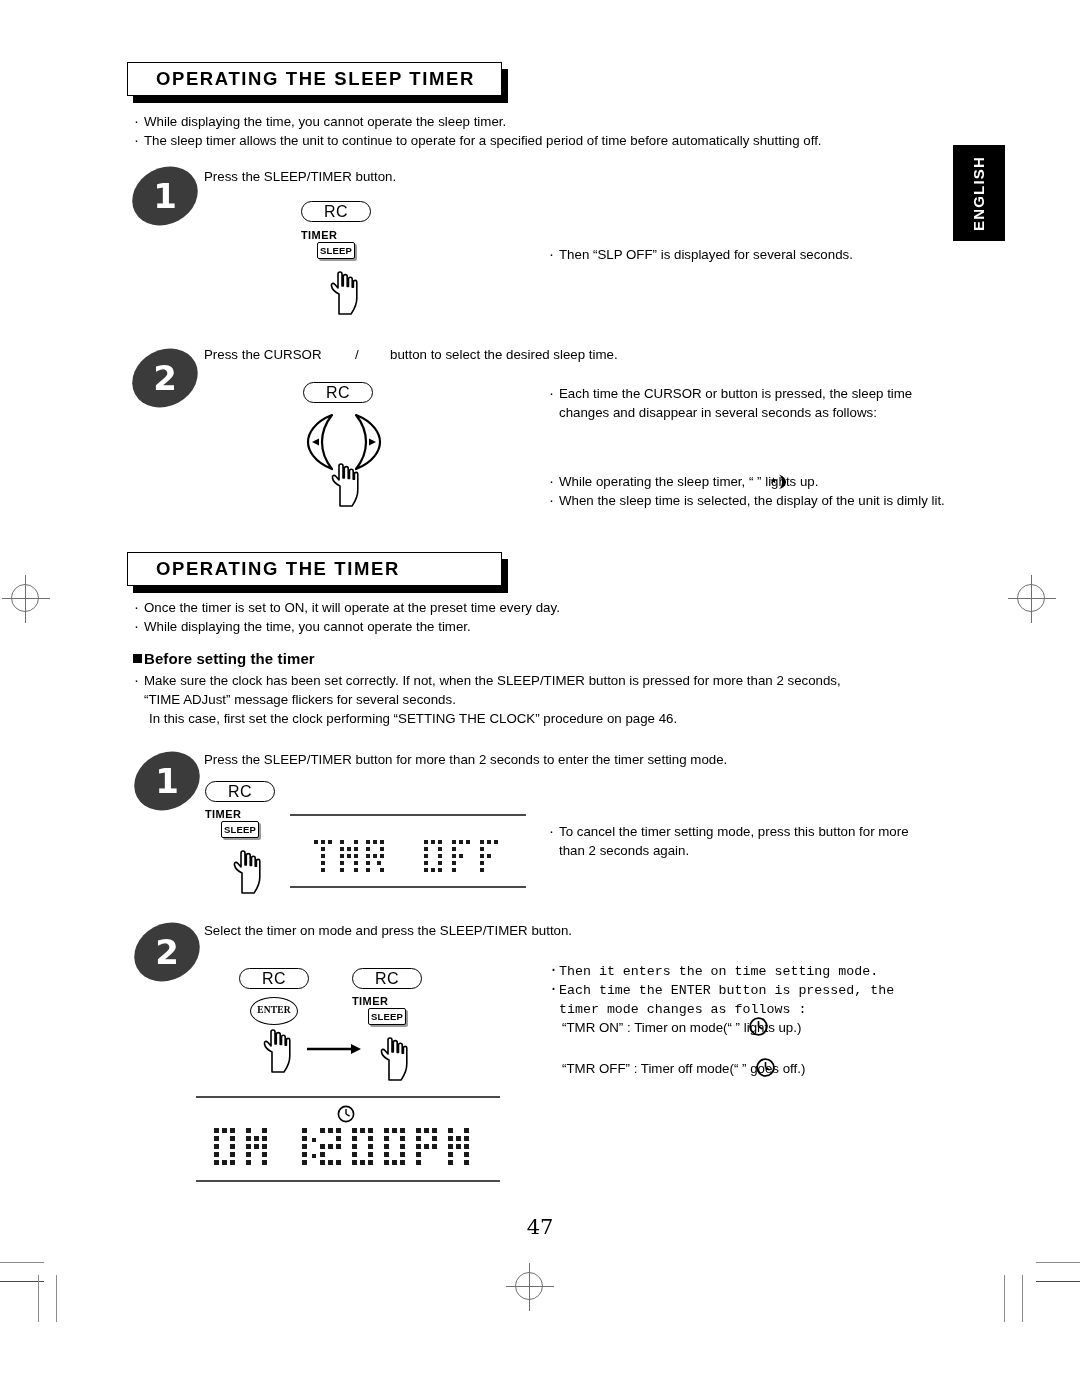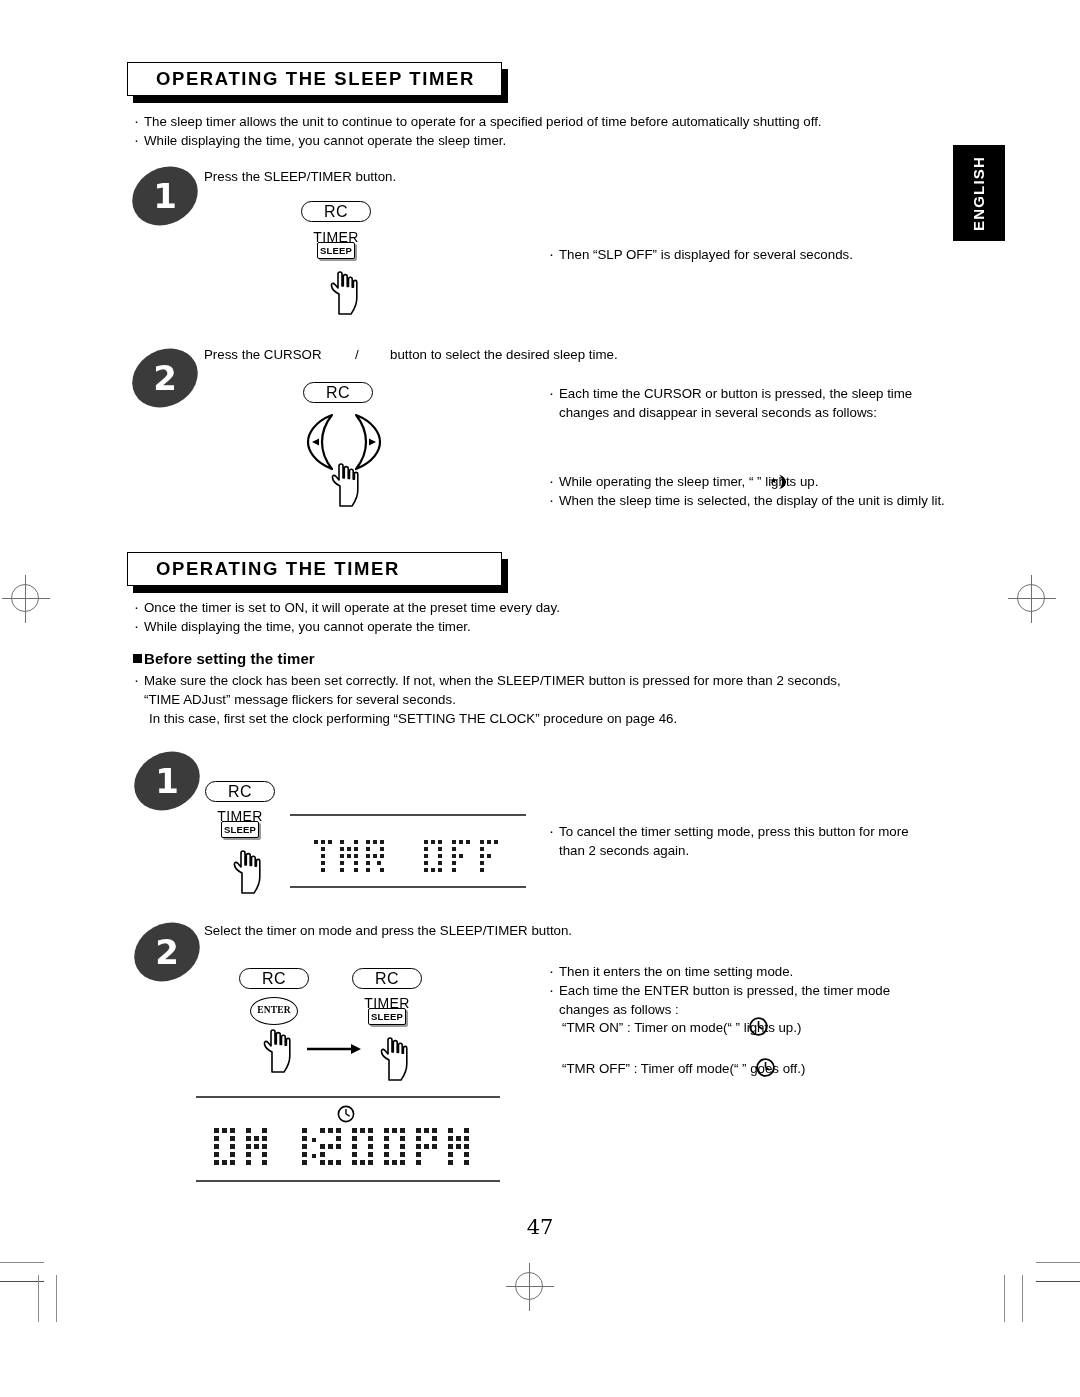--- a/index.html
+++ b/index.html
@@ -56,21 +56,21 @@
     display:flex;align-items:center;justify-content:center;
     color:#fff;font-size:34px;font-weight:bold;font-family:"DejaVu Sans",sans-serif;
   }
 
   
   .rc{
     position:absolute;border:1.6px solid #000;border-radius:11px;background:#fff;
     font-size:16px;text-align:center;line-height:19px;height:21px;width:70px;
     box-sizing:border-box;letter-spacing:0.4px;
   }
-  .key-timer{position:absolute;font-size:14px;font-weight:normal;letter-spacing:0.4px;text-align:center;}
+  .key-timer{position:absolute;font-size:11px;font-weight:bold;letter-spacing:0.4px;}
   .key-sleep{
     position:absolute;border:1.8px solid #000;background:#fff;
     font-size:9.5px;font-weight:bold;text-align:center;line-height:15px;
     height:17px;width:38px;box-sizing:border-box;border-radius:2px;
     box-shadow:2px 2px 0 #9a9a9a;letter-spacing:0.2px;
   }
   .key-enter{
     position:absolute;border:1.8px solid #000;background:#fff;border-radius:50%;
     width:48px;height:28px;font-size:9.5px;font-weight:bold;text-align:center;
     line-height:25px;box-sizing:border-box;letter-spacing:0.2px;
@@ -132,22 +132,22 @@
   </div>
 
   <div class="heading" style="left:127px;top:62px;width:375px;height:34px;">
     <div class="shadow"></div>
     <div class="box">
         <span>OPERATING THE SLEEP TIMER</span>
       </div>
   </div>
 
   <div class="txt" style="left:133px;top:112px;width:800px;">
+    <div class="bullet">While displaying the time, you cannot operate the sleep timer.</div>
     <div class="bullet">The sleep timer allows the unit to continue to operate for a specified period of time before automatically shutting off.</div>
-    <div class="bullet">While displaying the time, you cannot operate the sleep timer.</div>
   </div>
 
   <div class="step" style="left:131px;top:168px;">
     <div class="oval"></div>
     <div class="num">1</div>
   </div>
   <div class="txt" style="left:204px;top:167px;width:420px;">Press the SLEEP/TIMER button.</div>
 
   <div class="rc" style="left:301px;top:201px;">RC</div>
   <div class="key-timer" style="left:301px;top:229px;width:70px;">TIMER</div>
@@ -224,20 +224,21 @@
   <div class="txt" style="left:133px;top:671px;width:810px;">
     <div class="bullet">Make sure the clock has been set correctly. If not, when the SLEEP/TIMER button is pressed for more than 2 seconds,</div>
     <div class="plain" style="padding-left:11px;">“TIME ADJust” message flickers for several seconds.</div>
     <div class="plain" style="padding-left:16px;">In this case, first set the clock performing “SETTING THE CLOCK” procedure on page 46.</div>
   </div>
 
   <div class="step" style="left:133px;top:753px;">
     <div class="oval"></div>
     <div class="num">1</div>
   </div>
+  <div class="txt" style="left:204px;top:750px;width:620px;">Press the SLEEP/TIMER button for more than 2 seconds to enter the timer setting mode.</div>
 
   <div class="rc" style="left:205px;top:781px;">RC</div>
   <div class="key-timer" style="left:205px;top:808px;width:70px;">TIMER</div>
   <div class="key-sleep" style="left:221px;top:821px;">SLEEP</div>
 
   <svg class="hand" style="left:229px;top:847px;" viewBox="0 0 34 48">
     <path d="M13 46 L13 26 C9 24 6 21 5.5 18 C5 15.5 7 14.5 9 16.5 L12 20 L12 6 C12 3.4 16 3.4 16 6 L16 18 L17.3 18 L17.3 8.6 C17.3 6 21.2 6 21.2 8.6 L21.2 18.4 L22.5 18.4 L22.5 11 C22.5 8.6 26.2 8.6 26.2 11 L26.2 19.2 L27.4 19.2 L27.4 14 C27.4 11.8 30.8 11.8 30.8 14 L30.8 30 C30.8 38 27 43 25 46 Z" fill="#ffffff" stroke="#000000" stroke-width="1.6" stroke-linejoin="round"></path>
   </svg>
 
   <div class="lcd" style="left:290px;top:814px;width:236px;height:74px;">
@@ -337,21 +338,21 @@
   </svg>
 
   <div class="rc" style="left:352px;top:968px;">RC</div>
   <div class="key-timer" style="left:352px;top:995px;width:70px;">TIMER</div>
   <div class="key-sleep" style="left:368px;top:1008px;">SLEEP</div>
 
   <svg class="hand" style="left:376px;top:1034px;" viewBox="0 0 34 48">
     <path d="M13 46 L13 26 C9 24 6 21 5.5 18 C5 15.5 7 14.5 9 16.5 L12 20 L12 6 C12 3.4 16 3.4 16 6 L16 18 L17.3 18 L17.3 8.6 C17.3 6 21.2 6 21.2 8.6 L21.2 18.4 L22.5 18.4 L22.5 11 C22.5 8.6 26.2 8.6 26.2 11 L26.2 19.2 L27.4 19.2 L27.4 14 C27.4 11.8 30.8 11.8 30.8 14 L30.8 30 C30.8 38 27 43 25 46 Z" fill="#ffffff" stroke="#000000" stroke-width="1.6" stroke-linejoin="round"></path>
   </svg>
 
-  <div class="txt" style="left:548px;top:962px;width:390px;">
+  <div class="txt" style="left:548px;top:962px;width:390px;font-family:Liberation Mono, monospace;">
     <div class="bullet">Then it enters the on time setting mode.</div>
     <div class="bullet">Each time the ENTER button is pressed, the timer mode changes as follows :</div>
   </div>
 
   <div class="txt" style="left:562px;top:1018px;width:390px;">“TMR ON” : Timer on mode(“      ” lights up.)</div>
   <svg style="position:absolute;left:748px;top:1016px;width:21px;height:21px;" viewBox="0 0 21 21">
     <circle cx="10.5" cy="10.5" r="8.4" fill="none" stroke="#000" stroke-width="1.8"></circle>
     <line x1="10.5" y1="10.5" x2="10.5" y2="5" stroke="#000" stroke-width="1.6"></line>
     <line x1="10.5" y1="10.5" x2="14.6" y2="13" stroke="#000" stroke-width="1.6"></line>
   </svg>

